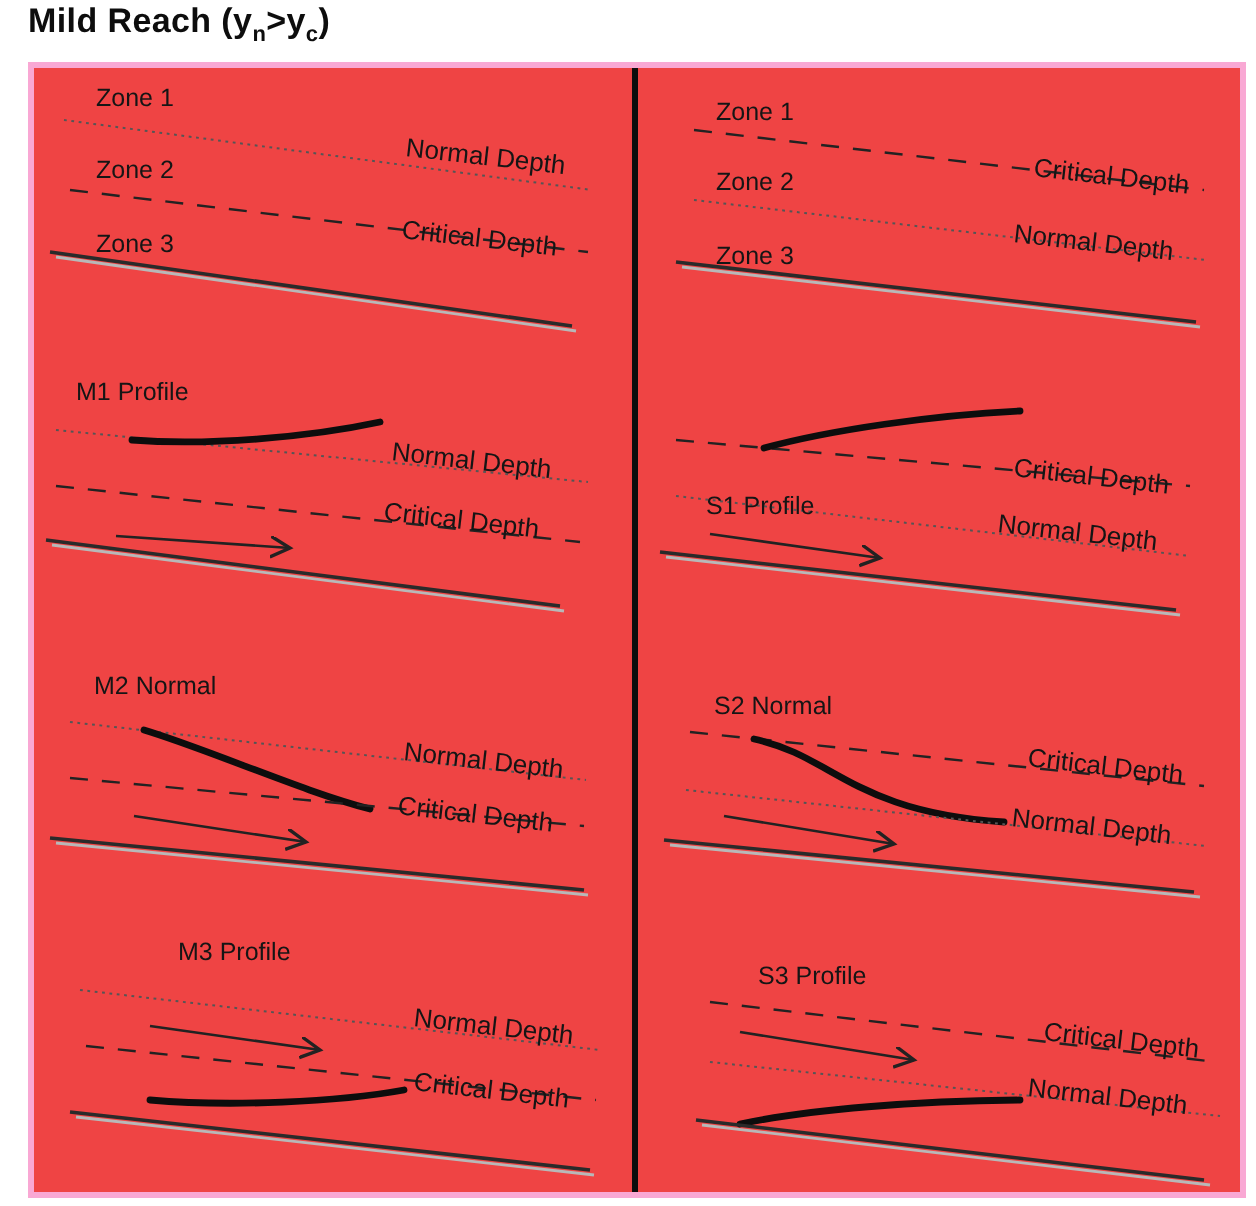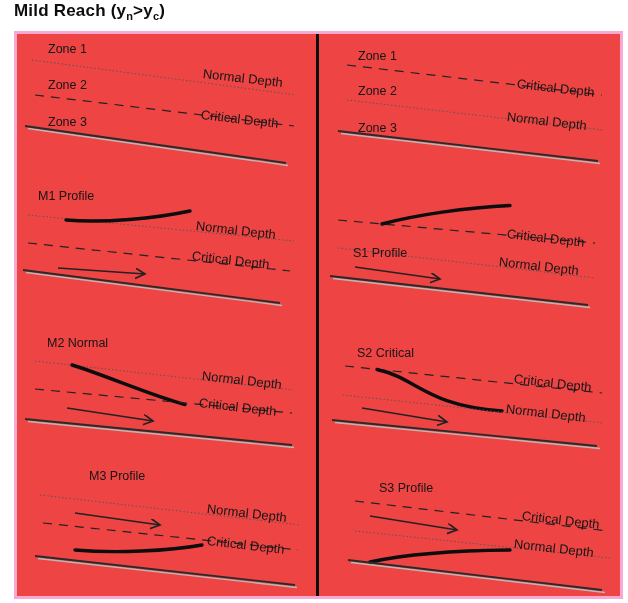--- a/index.html
+++ b/index.html
@@ -132,21 +132,21 @@
       <div class="lbl" style="left:39px;top:15px;">Zone 1</div>
       <div class="lbl depth tilt" style="left:198px;top:42px;">Critical Depth</div>
       <div class="lbl" style="left:39px;top:50px;">Zone 2</div>
       <div class="lbl depth tilt" style="left:188px;top:75px;">Normal Depth</div>
       <div class="lbl" style="left:39px;top:87px;">Zone 3</div>
 
       <div class="lbl" style="left:34px;top:168px;margin-top:44px;">S1 Profile</div>
       <div class="lbl depth tilt" style="left:188px;top:192px;">Critical Depth</div>
       <div class="lbl depth tilt" style="left:180px;top:220px;">Normal Depth</div>
 
-      <div class="lbl" style="left:38px;top:312px;">S2 Critical</div>
+      <div class="lbl" style="left:38px;top:312px;">S2 Normal</div>
       <div class="lbl depth tilt" style="left:195px;top:337px;">Critical Depth</div>
       <div class="lbl depth tilt" style="left:187px;top:367px;">Normal Depth</div>
 
       <div class="lbl" style="left:48px;top:447px;margin-left:12px;">S3 Profile</div>
       <div class="lbl depth tilt" style="left:203px;top:474px;">Critical Depth</div>
       <div class="lbl depth tilt" style="left:195px;top:502px;">Normal Depth</div>
     </div>
   </div>
 </div>
 

